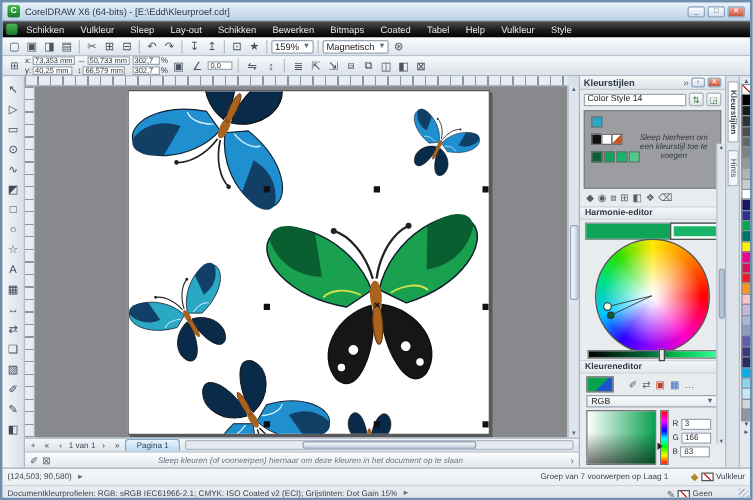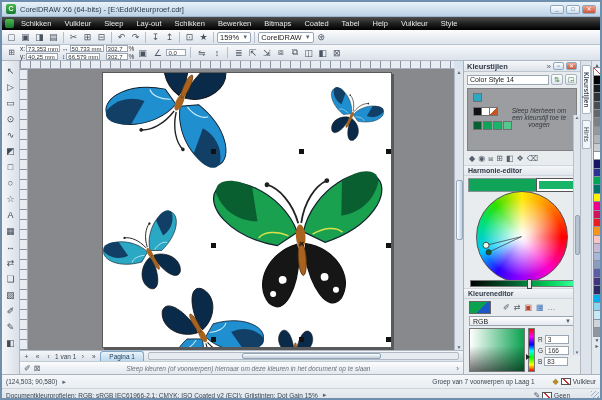--- a/index.html
+++ b/index.html
@@ -196,21 +196,21 @@
       <div class="sep"></div>
       <div class="ic">⊡</div>
       <div class="ic">★</div>
       <div class="sep"></div>
       <div class="combo">
         <span>159%</span>
         <span class="arr">▼</span>
       </div>
       <div class="sep"></div>
       <div class="combo">
-        <span>CorelDRAW</span>
+        <span>Magnetisch</span>
         <span class="arr">▼</span>
       </div>
       <div class="ic">⊛</div>
     </div>
 
   <div id="propbar">
     <span class="ic" style="font-size:8px">⊞</span>
     <div class="pb-col">
       <div class="pb-row">
           <span>x:</span>

